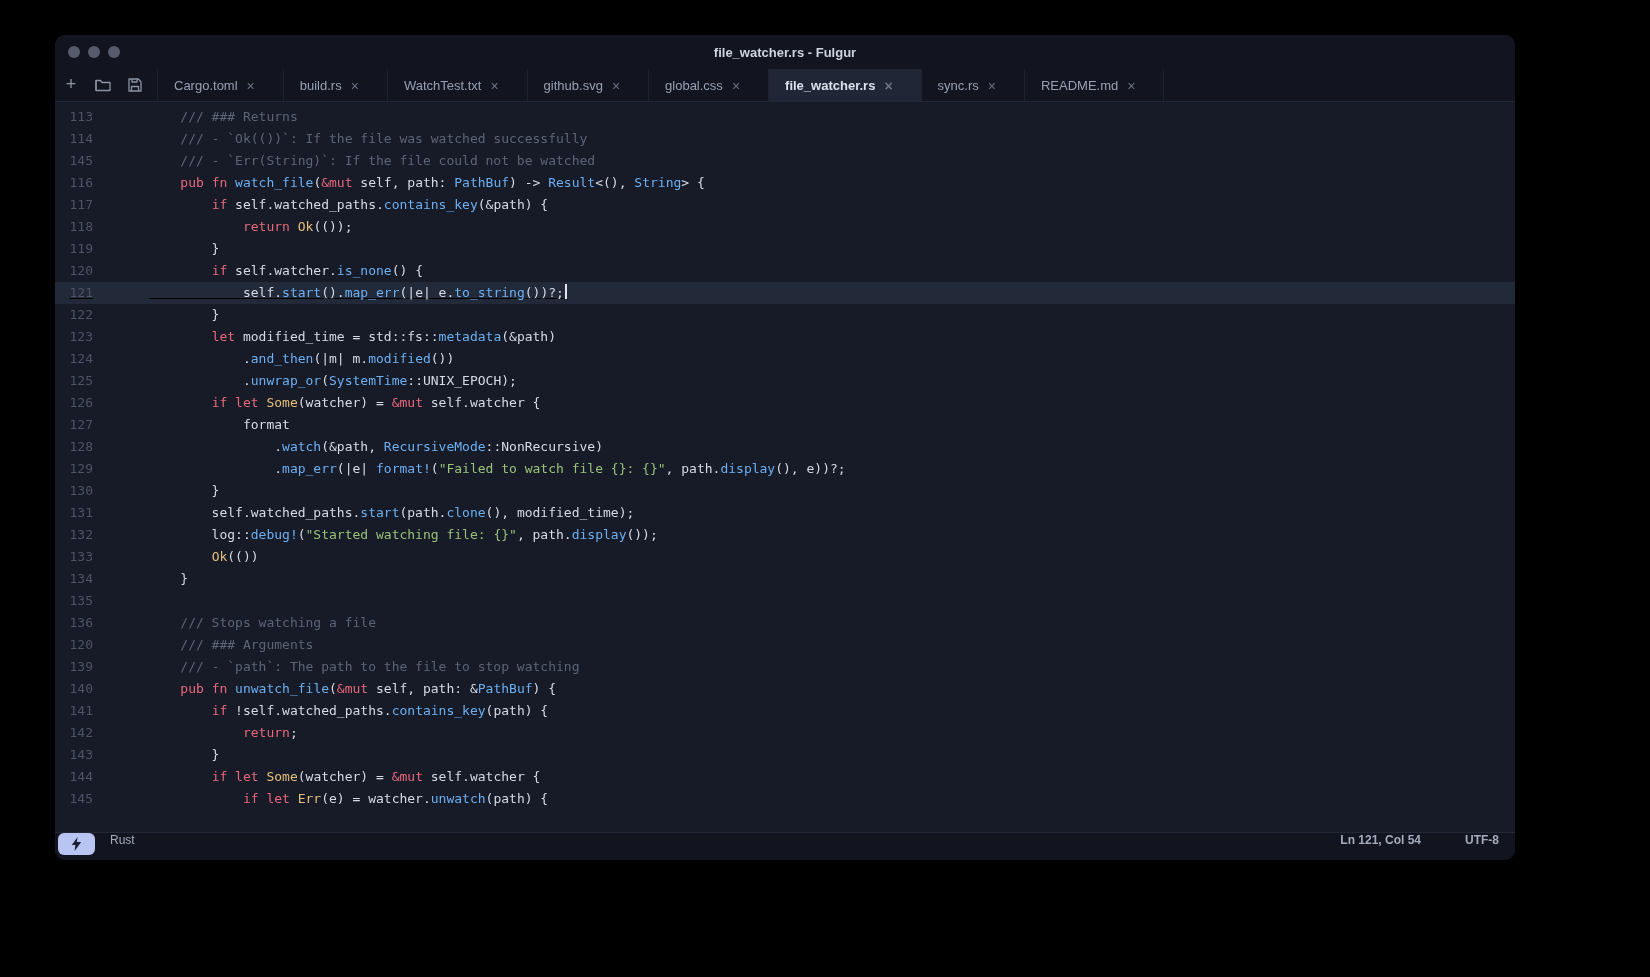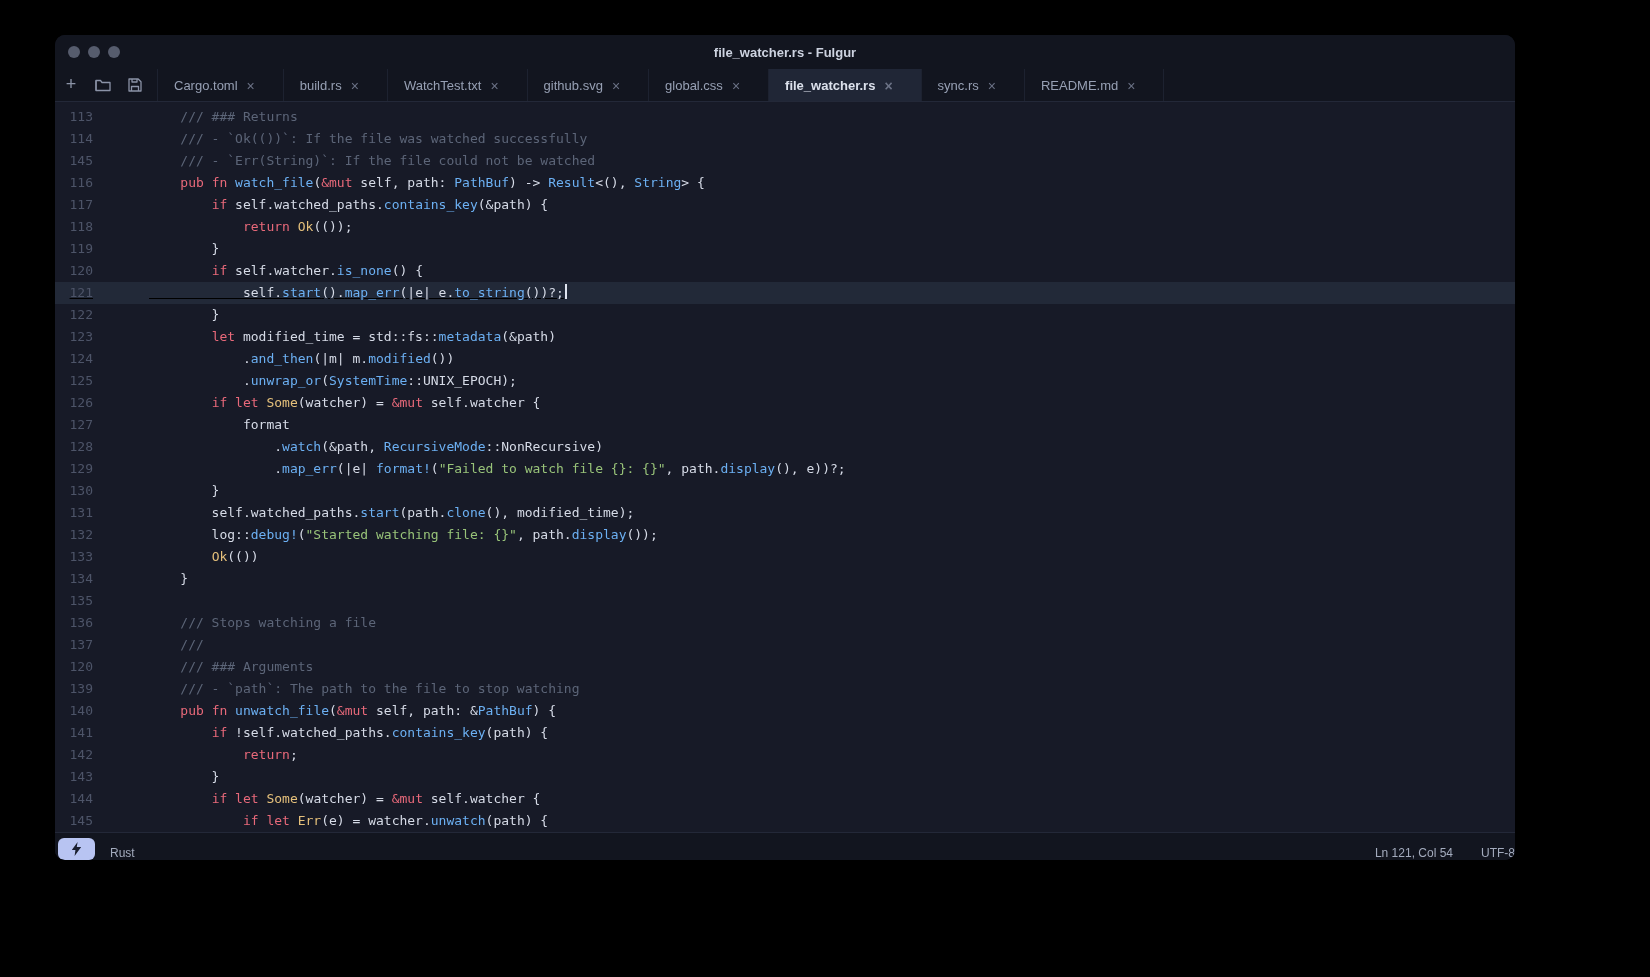--- a/index.html
+++ b/index.html
@@ -65,30 +65,30 @@
   .tok-s { color:var(--string,#98c379); }
   .tok-p { color:var(--text,#d6dbe7); }
   .cursor {
     display:inline-block; width:2px; height:15px; margin-left:1px;
     background:#dfe4ef; vertical-align:-2px;
   }
 
   
   .statusbar {
     height:28px; flex:0 0 28px; background:var(--bar-bg,#12151f);
-    border-top:1px solid #232838; display:flex; align-items:flex-end;
-    font-size:12px; color:#a3abbd; 
+    border-top:1px solid #232838; display:flex; align-items:flex-start;
+    font-size:12px; color:#a3abbd; padding-right:16px;
   }
   .status-chip {
     width:37px; height:22px; margin:0 0 0 3px; border-radius:6px;
     background:var(--accent-chip,#b8c4f2);
     display:flex; align-items:center; justify-content:center;
   }
   .status-lang { margin-left:15px; }
-  .status-right { margin-left:auto; display:flex; gap:28px; }
+  .status-right { margin-left:auto; display:flex; gap:44px;font-weight:bold; }
 </style>
 </head>
 <body>
 
 <div class="window">
 
   <div class="titlebar">
     <div class="traffic">
       <span></span>
       <span></span>
@@ -169,21 +169,20 @@
         <div class="code-line"><span class="ln">127</span><span class="code"><span class="tok-p">            format</span></span></div>
         <div class="code-line"><span class="ln">128</span><span class="code"><span class="tok-p">                .</span><span class="tok-f">watch</span><span class="tok-p">(&amp;path, </span><span class="tok-f">RecursiveMode</span><span class="tok-p">::NonRecursive)</span></span></div>
         <div class="code-line"><span class="ln">129</span><span class="code"><span class="tok-p">                .</span><span class="tok-f">map_err</span><span class="tok-p">(|e| </span><span class="tok-f">format!</span><span class="tok-p">(</span><span class="tok-s">"Failed to watch file {}: {}"</span><span class="tok-p">, path.</span><span class="tok-f">display</span><span class="tok-p">(), e))?;</span></span></div>
         <div class="code-line"><span class="ln">130</span><span class="code"><span class="tok-p">        }</span></span></div>
         <div class="code-line"><span class="ln">131</span><span class="code"><span class="tok-p">        self.watched_paths.</span><span class="tok-f">start</span><span class="tok-p">(path.</span><span class="tok-f">clone</span><span class="tok-p">(), modified_time);</span></span></div>
         <div class="code-line"><span class="ln">132</span><span class="code"><span class="tok-p">        log::</span><span class="tok-f">debug!</span><span class="tok-p">(</span><span class="tok-s">"Started watching file: {}"</span><span class="tok-p">, path.</span><span class="tok-f">display</span><span class="tok-p">());</span></span></div>
         <div class="code-line"><span class="ln">133</span><span class="code"><span class="tok-p">        </span><span class="tok-e">Ok</span><span class="tok-p">(())</span></span></div>
         <div class="code-line"><span class="ln">134</span><span class="code"><span class="tok-p">    }</span></span></div>
         <div class="code-line"><span class="ln">135</span><span class="code"><span class="tok-p"></span></span></div>
         <div class="code-line"><span class="ln">136</span><span class="code"><span class="tok-c">    /// Stops watching a file</span></span></div>
-        <div class="code-line"><span class="ln">137</span><span class="code"><span class="tok-c">    ///</span></span></div>
         <div class="code-line"><span class="ln">120</span><span class="code"><span class="tok-c">    /// ### Arguments</span></span></div>
         <div class="code-line"><span class="ln">139</span><span class="code"><span class="tok-c">    /// - `path`: The path to the file to stop watching</span></span></div>
         <div class="code-line"><span class="ln">140</span><span class="code"><span class="tok-p">    </span><span class="tok-k">pub</span><span class="tok-p"> </span><span class="tok-k">fn</span><span class="tok-p"> </span><span class="tok-f">unwatch_file</span><span class="tok-p">(</span><span class="tok-k">&amp;mut</span><span class="tok-p"> self, path: &amp;</span><span class="tok-f">PathBuf</span><span class="tok-p">) {</span></span></div>
         <div class="code-line"><span class="ln">141</span><span class="code"><span class="tok-p">        </span><span class="tok-k">if</span><span class="tok-p"> !self.watched_paths.</span><span class="tok-f">contains_key</span><span class="tok-p">(path) {</span></span></div>
         <div class="code-line"><span class="ln">142</span><span class="code"><span class="tok-p">            </span><span class="tok-k">return</span><span class="tok-p">;</span></span></div>
         <div class="code-line"><span class="ln">143</span><span class="code"><span class="tok-p">        }</span></span></div>
         <div class="code-line"><span class="ln">144</span><span class="code"><span class="tok-p">        </span><span class="tok-k">if</span><span class="tok-p"> </span><span class="tok-k">let</span><span class="tok-p"> </span><span class="tok-e">Some</span><span class="tok-p">(watcher) = </span><span class="tok-k">&amp;mut</span><span class="tok-p"> self.watcher {</span></span></div>
         <div class="code-line"><span class="ln">145</span><span class="code"><span class="tok-p">            </span><span class="tok-k">if</span><span class="tok-p"> </span><span class="tok-k">let</span><span class="tok-p"> </span><span class="tok-e">Err</span><span class="tok-p">(e) = watcher.</span><span class="tok-f">unwatch</span><span class="tok-p">(path) {</span></span></div>
       </div>
   </div>

